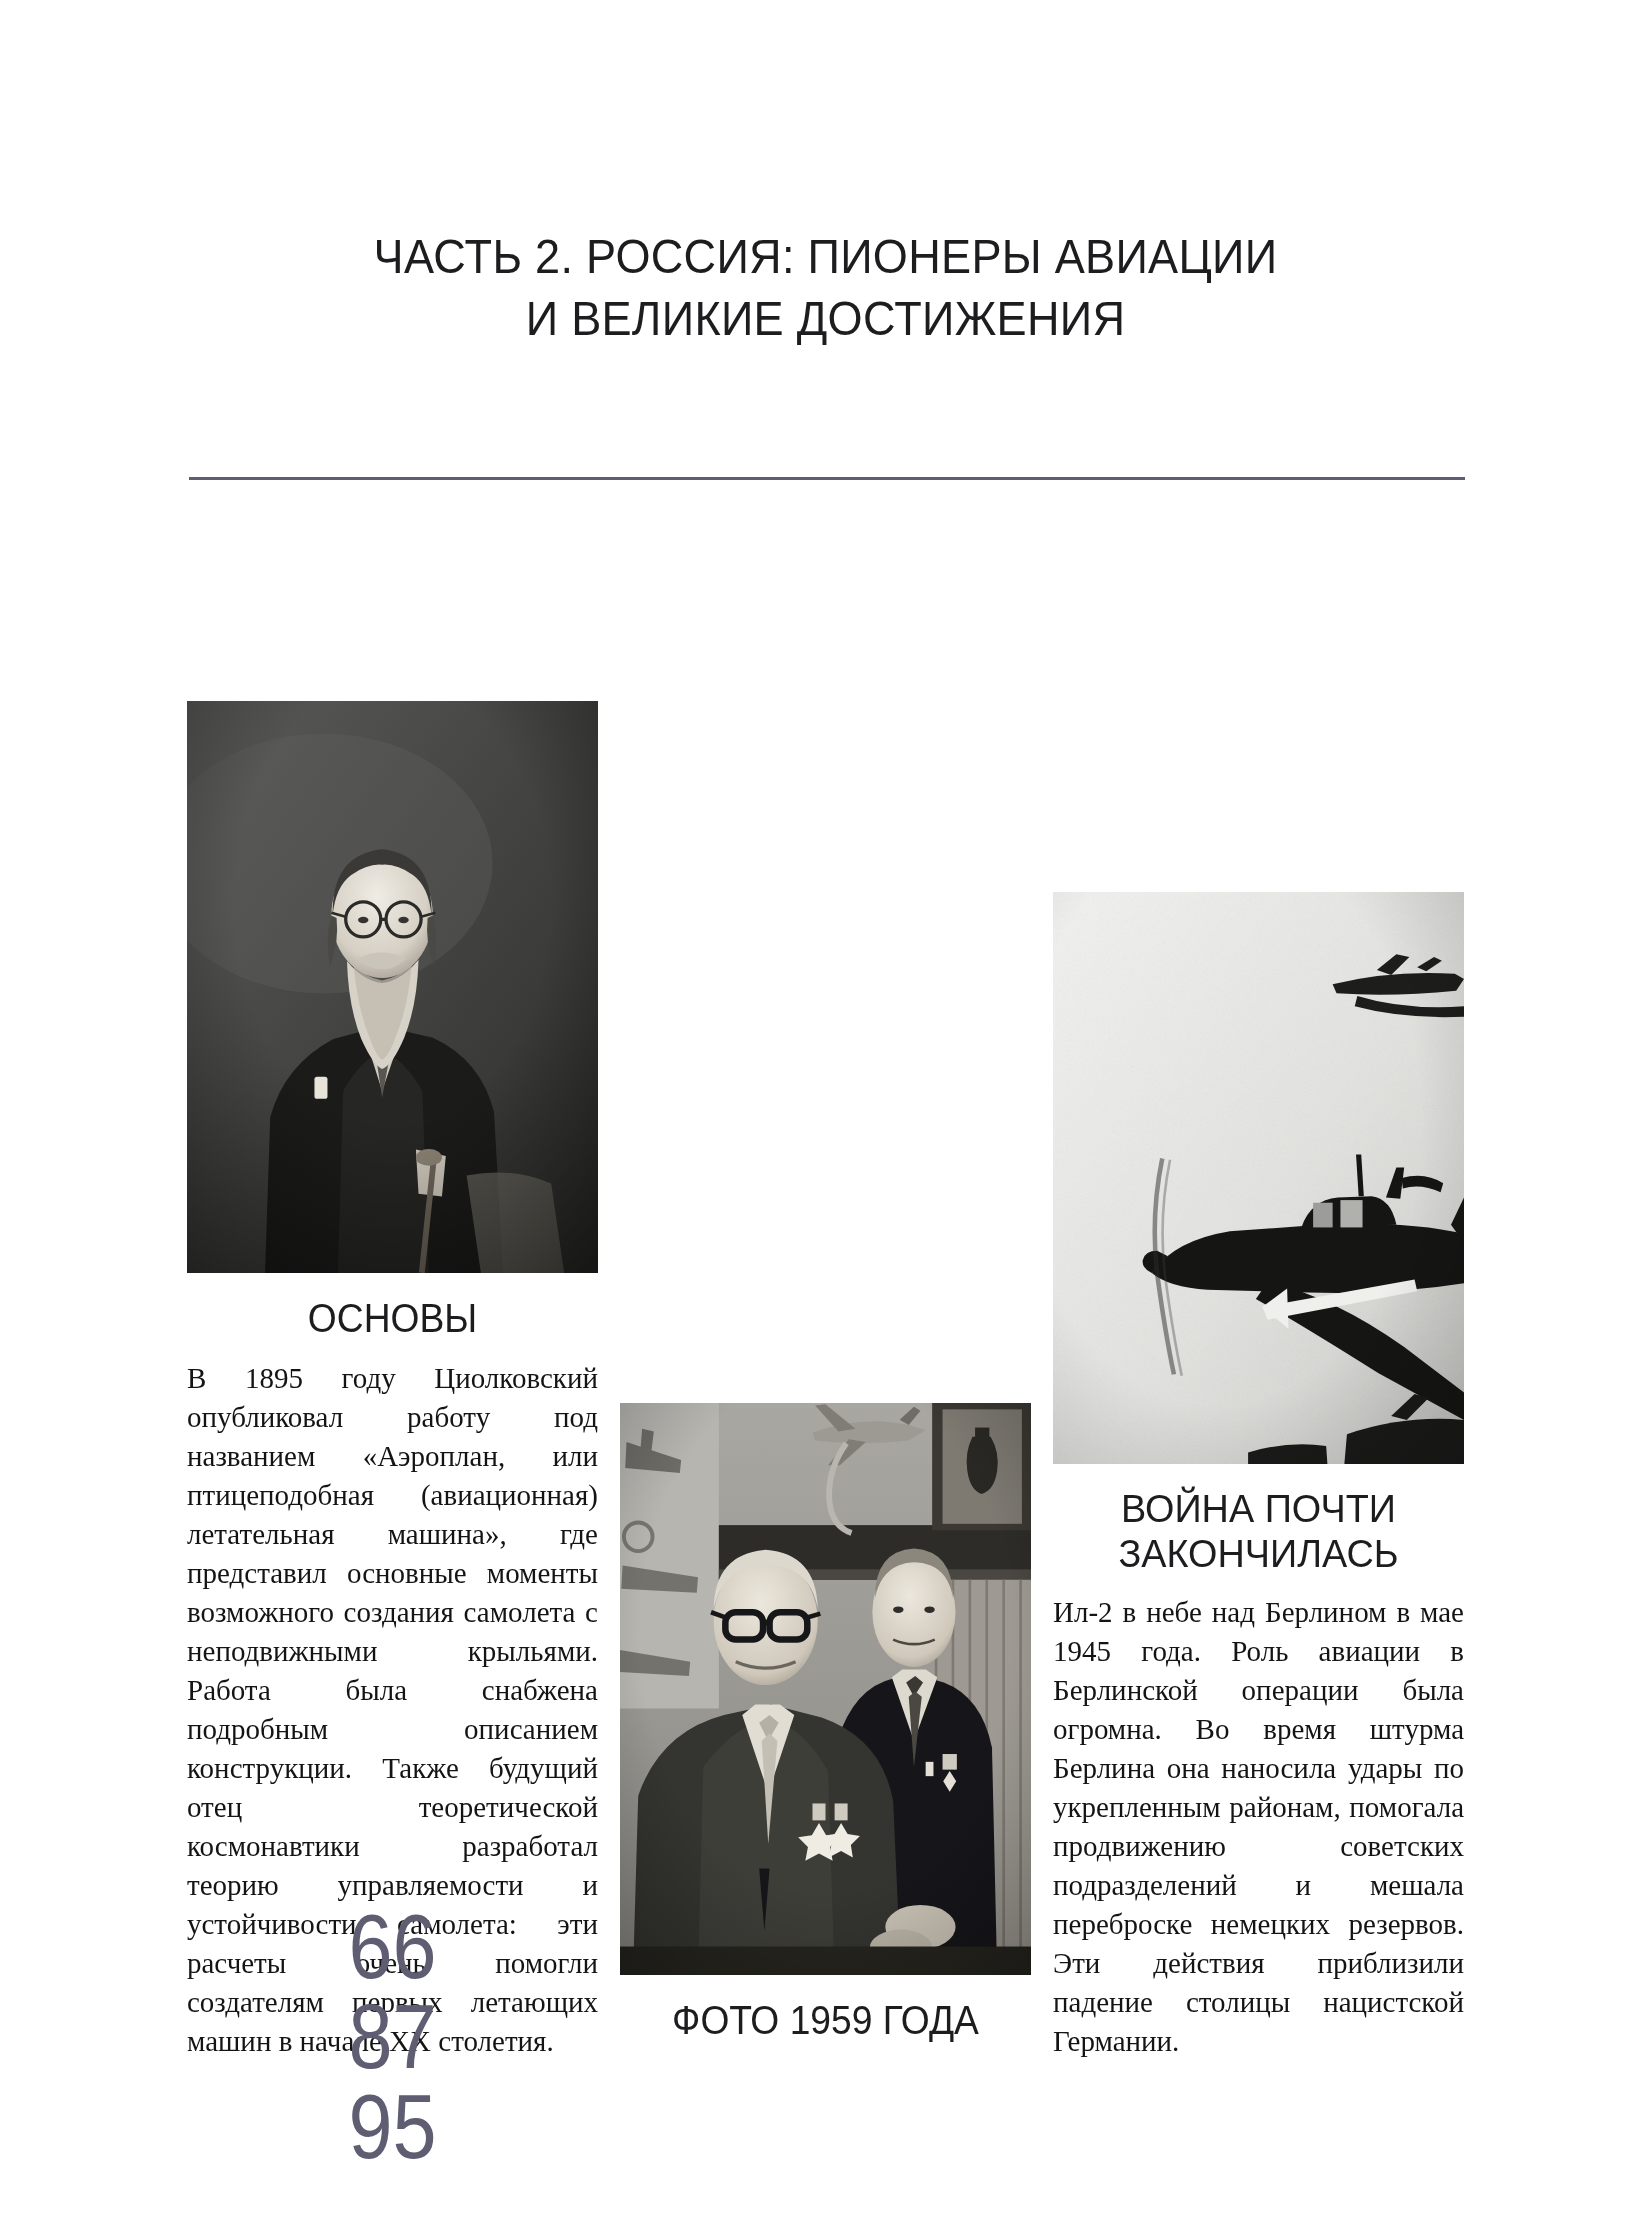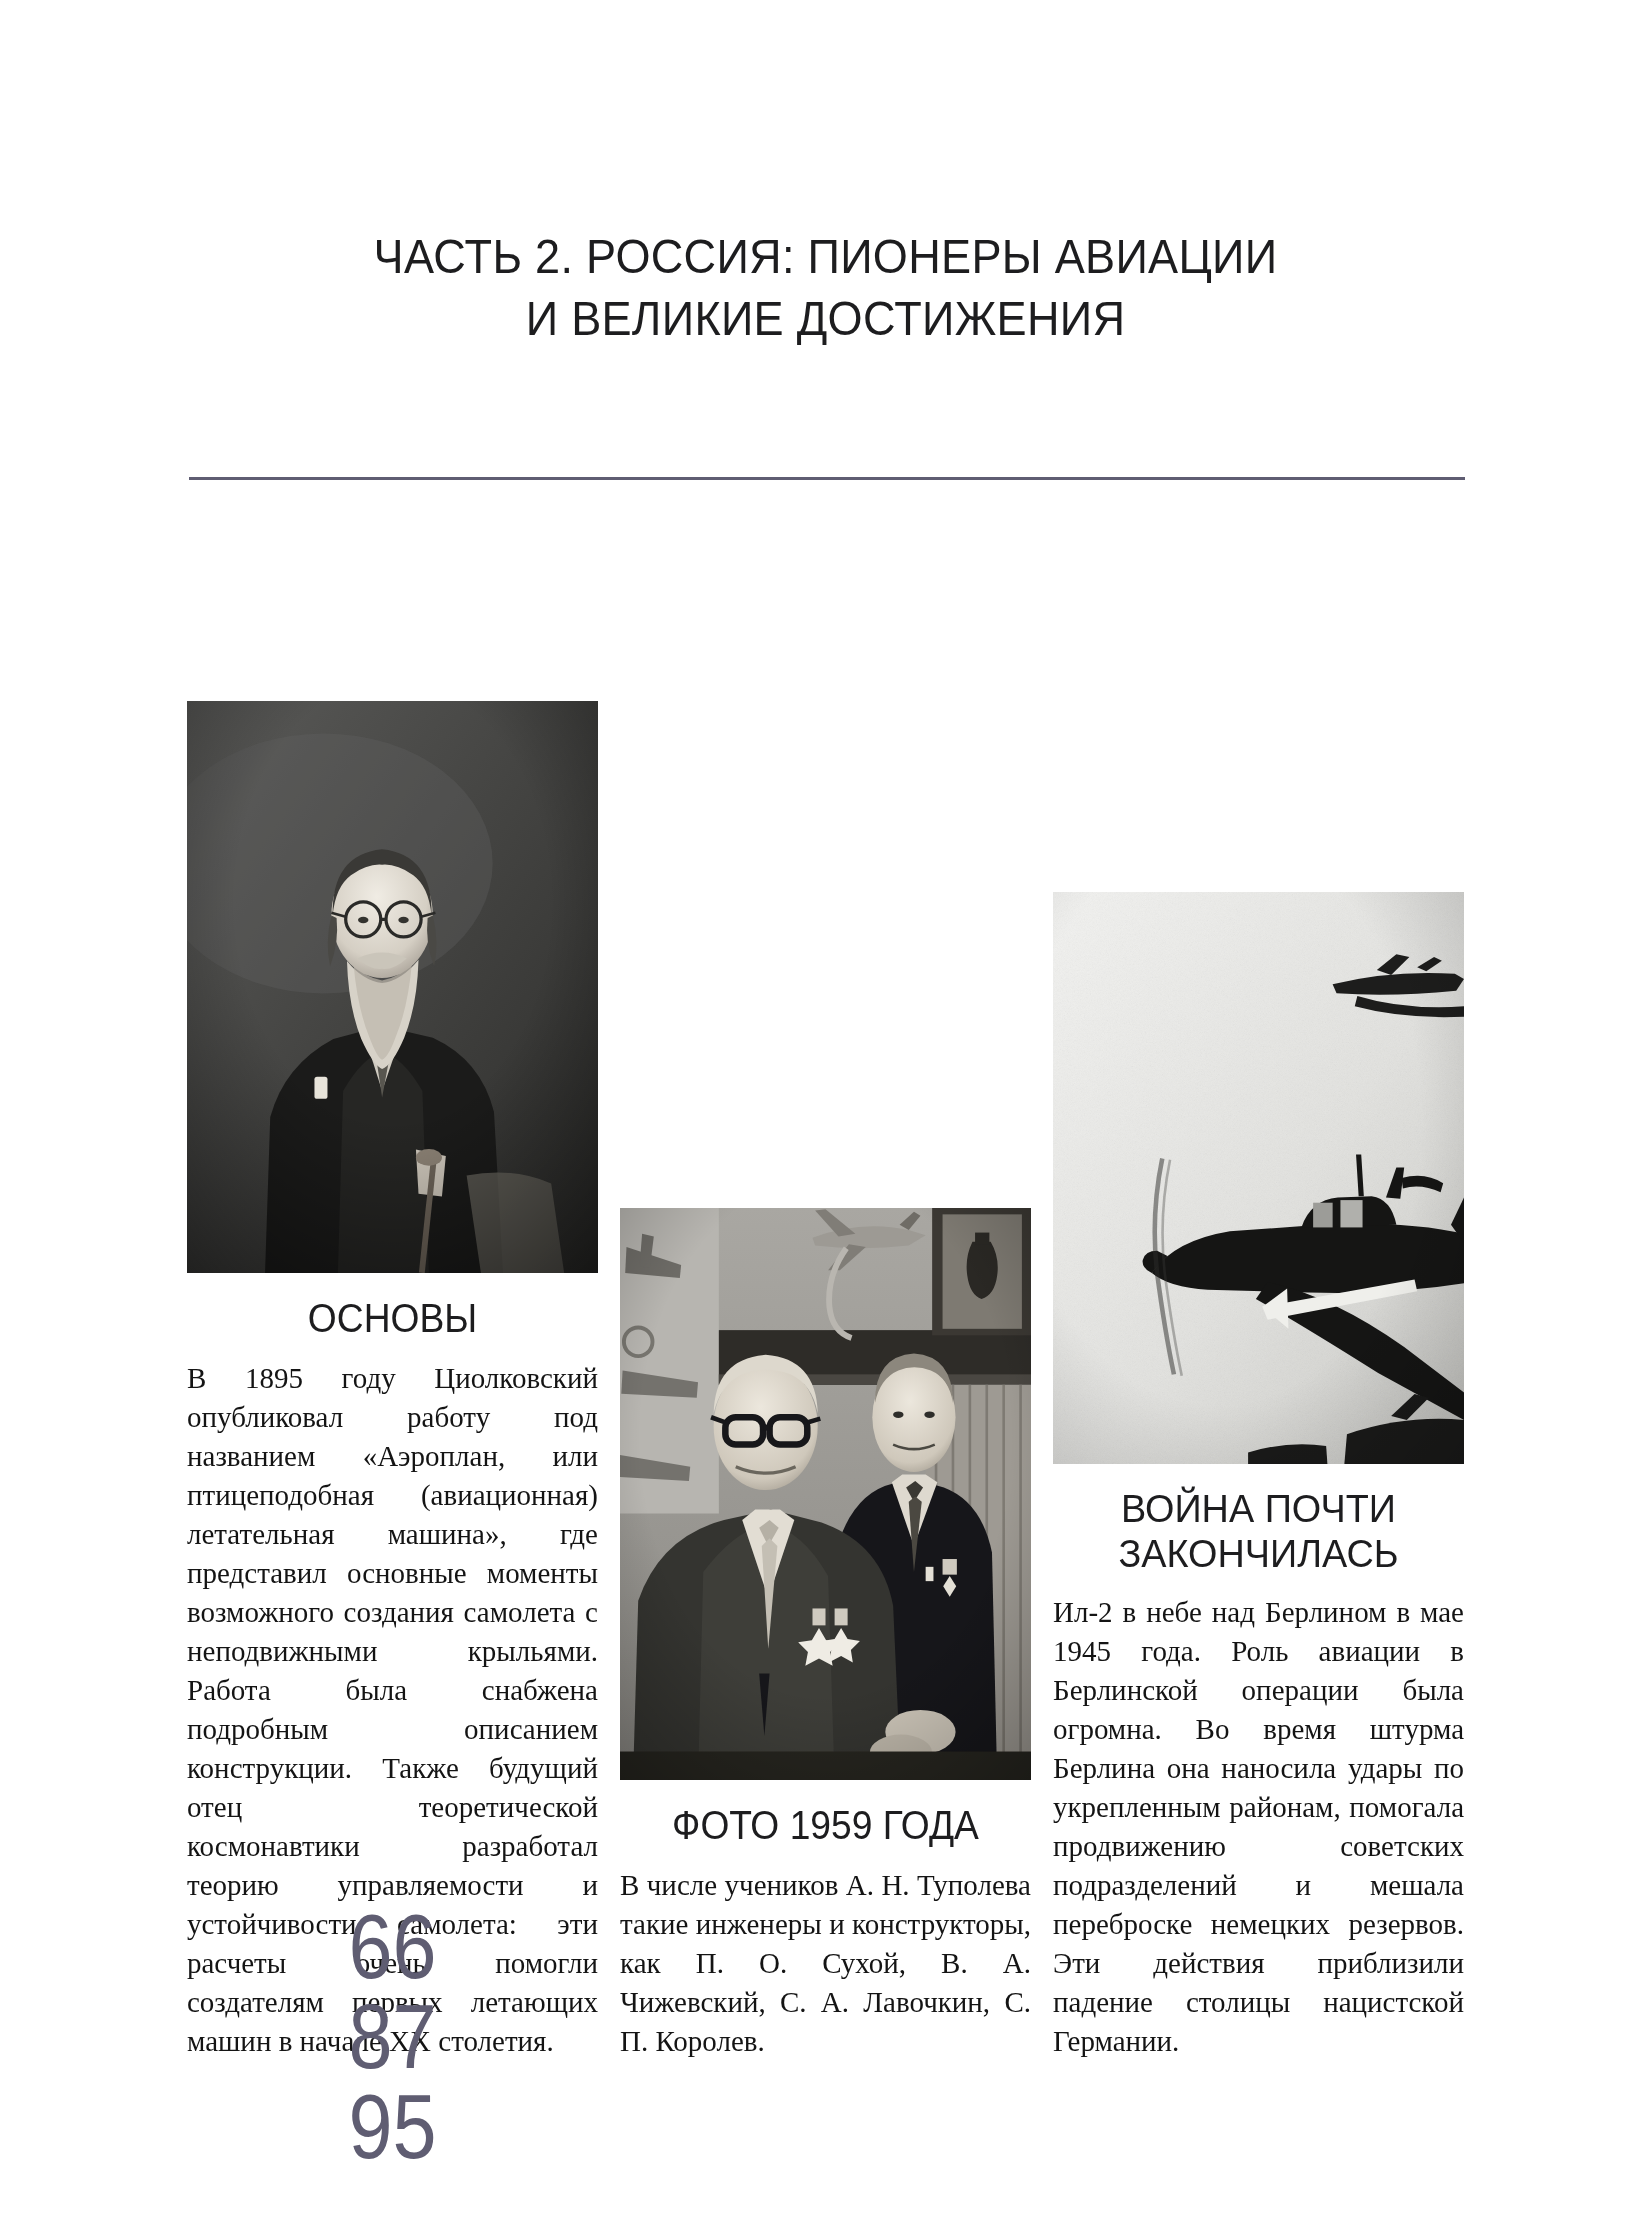--- a/index.html
+++ b/index.html
@@ -300,21 +300,20 @@
         <ellipse cx="432" cy="838" rx="48" ry="28" fill="#bdb6a9"></ellipse>
 
         <rect x="0" y="836" width="632" height="44" fill="#26251f"></rect>
         <rect width="632" height="880" fill="url(#p2vig)"></rect>
       </svg>
     </div>
 
     <div class="col-heading">ФОТО 1959 ГОДА</div>
 
     <div class="col-body">
-      <p>В числе учеников А. Н. Туполева такие инженеры и конструкторы, как П. О. Сухой, В. А. Чижевский, С. А. Лавочкин, С. П. Королев.</p>
     </div>
   </div>
 
   <div class="col">
     <div class="photo">
       <svg viewBox="0 0 632 880" preserveAspectRatio="xMidYMid slice" aria-hidden="true">
         <defs>
           <linearGradient id="p3sky" x1="0" y1="0" x2="1" y2="1">
             <stop offset="0" stop-color="#f2f2f0"></stop>
             <stop offset="0.55" stop-color="#e2e2df"></stop>

